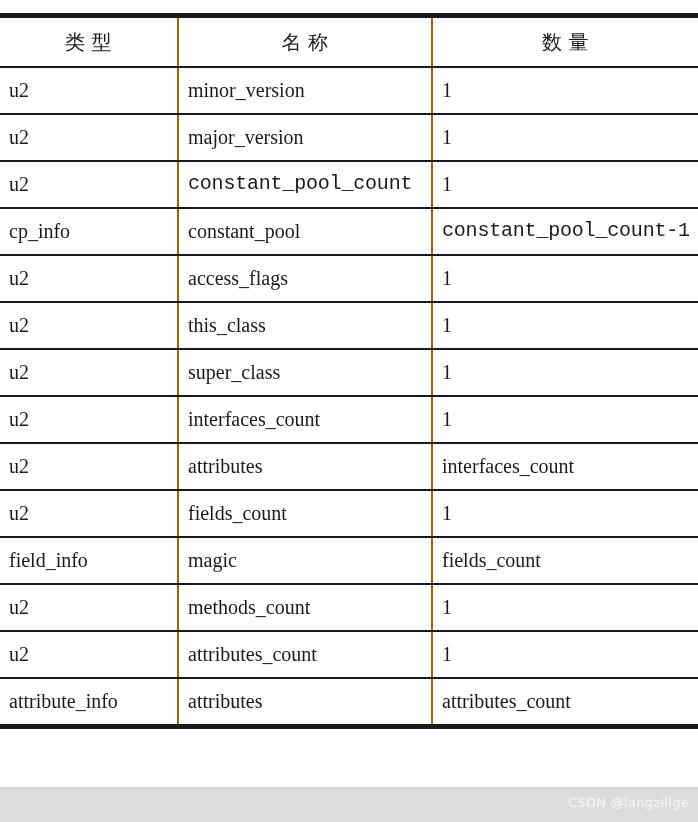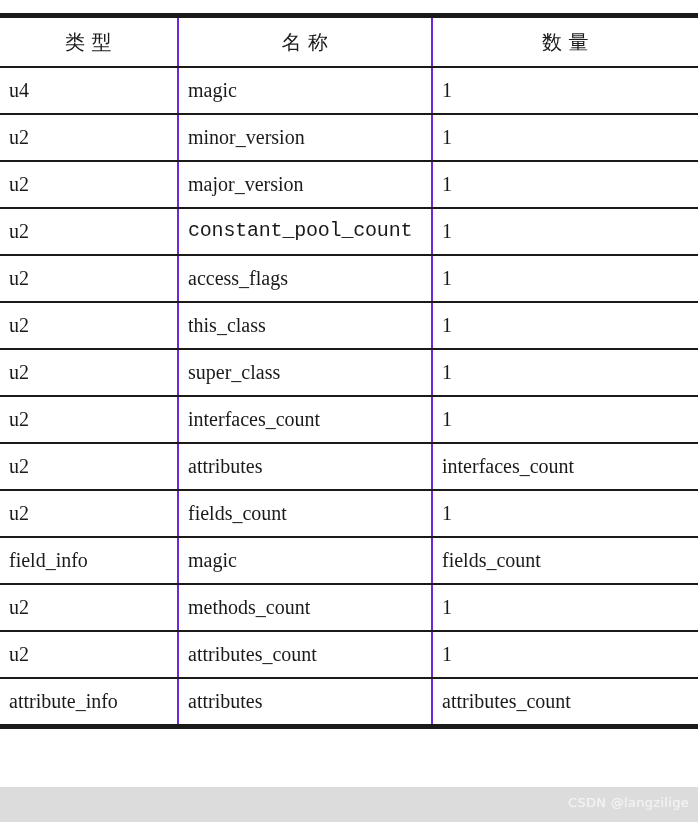--- a/index.html
+++ b/index.html
@@ -43,21 +43,21 @@
     border-bottom: 5px solid #1a1a1a;
   }
 
   table.classfile-table col.c-type { width: 178px; }
   table.classfile-table col.c-name { width: 254px; }
   table.classfile-table col.c-qty  { width: 266px; }
 
   table.classfile-table th,
   table.classfile-table td {
     border-bottom: 2px solid #1a1a1a;
-    border-right: 2px solid #6d28d9;
+    border-right: 2px solid #a16207;
     padding: 0 9px;
     font-size: 20px;
     line-height: 1.12;
     color: #1a1a1a;
     font-weight: normal;
     vertical-align: middle;
     overflow: hidden;
     white-space: nowrap;
   }
 
@@ -141,38 +141,38 @@
           <th>
             <span class="hdr-cn">名  称</span>
           </th>
           <th>
             <span class="hdr-cn">数  量</span>
           </th>
         </tr>
       </thead>
       <tbody id="table-body">
           <tr>
-            <td class="cell-type">u4</td>
-            <td class="cell-name">magic</td>
-            <td class="cell-qty">1</td>
-          </tr>
-          <tr>
             <td class="cell-type">u2</td>
             <td class="cell-name">minor_version</td>
             <td class="cell-qty">1</td>
           </tr>
           <tr>
             <td class="cell-type">u2</td>
             <td class="cell-name">major_version</td>
             <td class="cell-qty">1</td>
           </tr>
           <tr>
             <td class="cell-type">u2</td>
             <td class="cell-name tight">constant_pool_count</td>
             <td class="cell-qty">1</td>
+          </tr>
+          <tr>
+            <td class="cell-type">cp_info</td>
+            <td class="cell-name">constant_pool</td>
+            <td class="cell-qty tight">constant_pool_count-1</td>
           </tr>
           <tr>
             <td class="cell-type">u2</td>
             <td class="cell-name">access_flags</td>
             <td class="cell-qty">1</td>
           </tr>
           <tr>
             <td class="cell-type">u2</td>
             <td class="cell-name">this_class</td>
             <td class="cell-qty">1</td>

